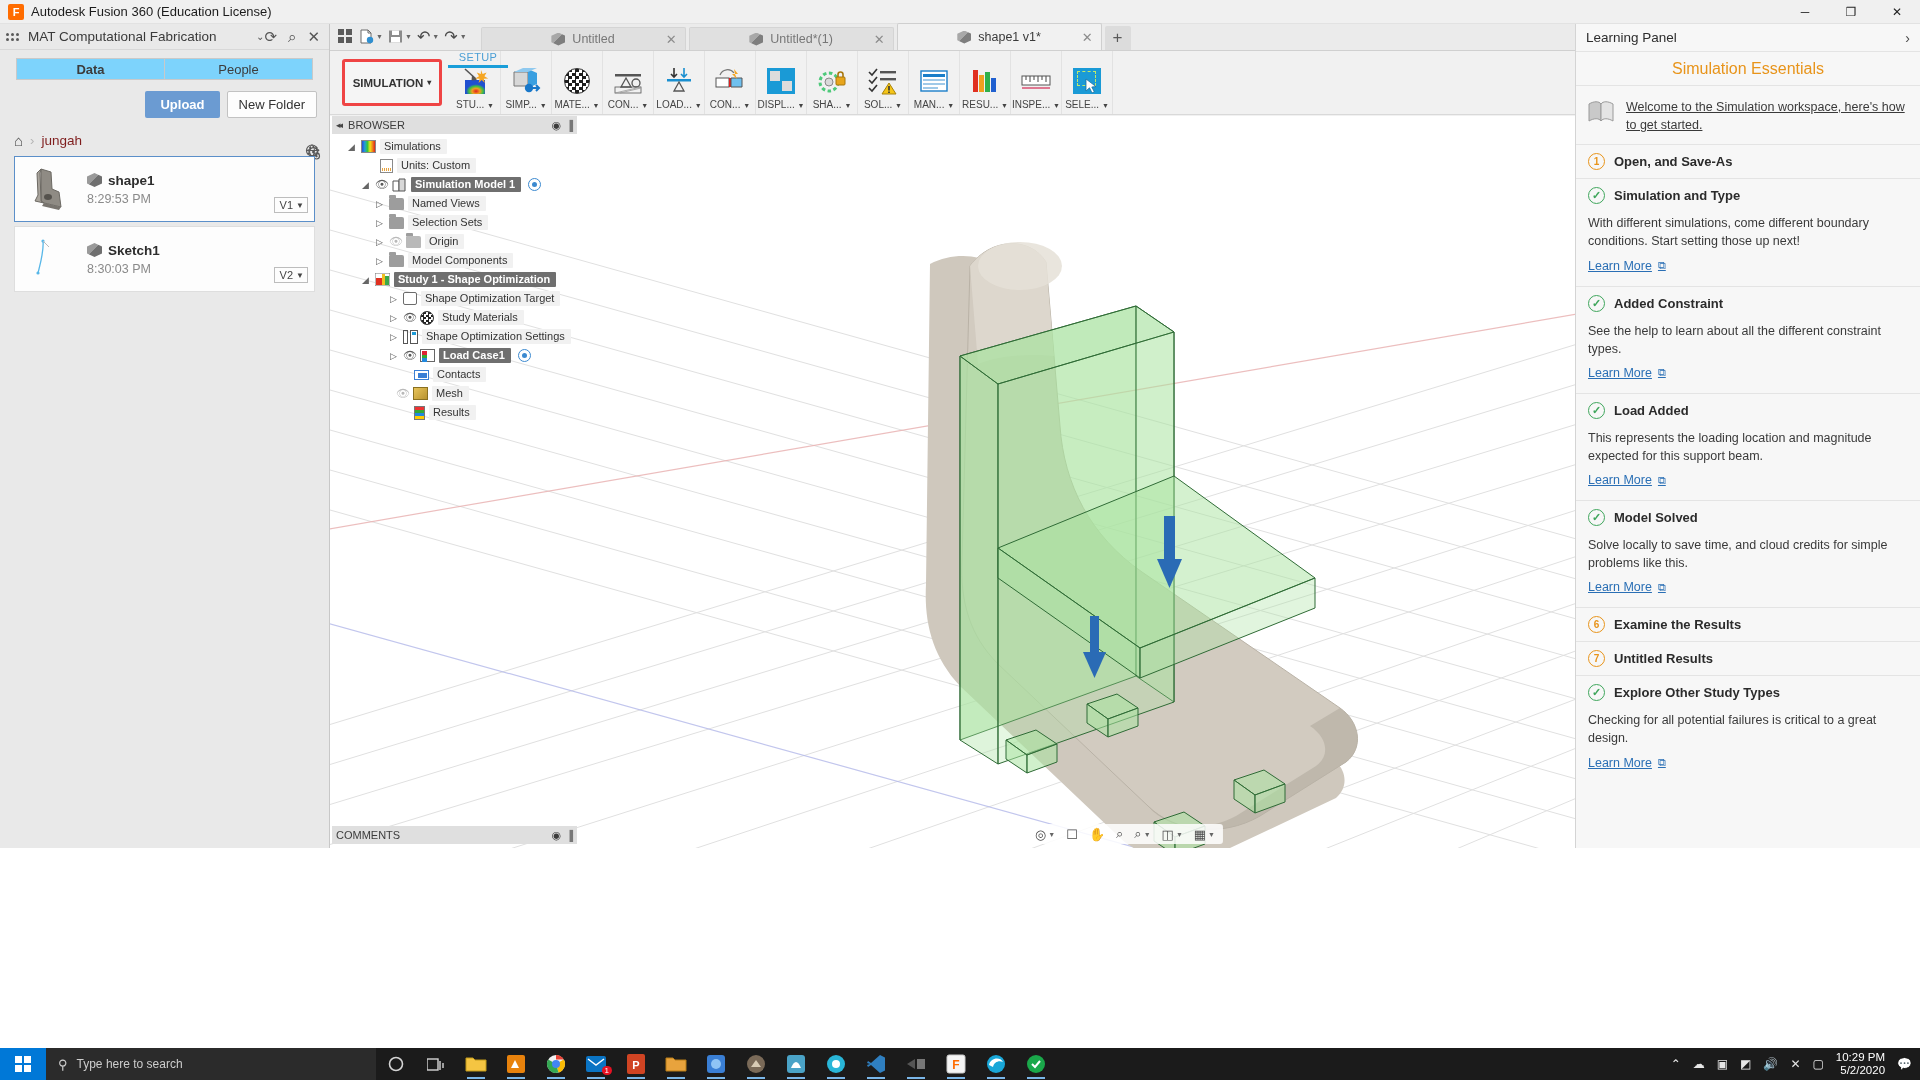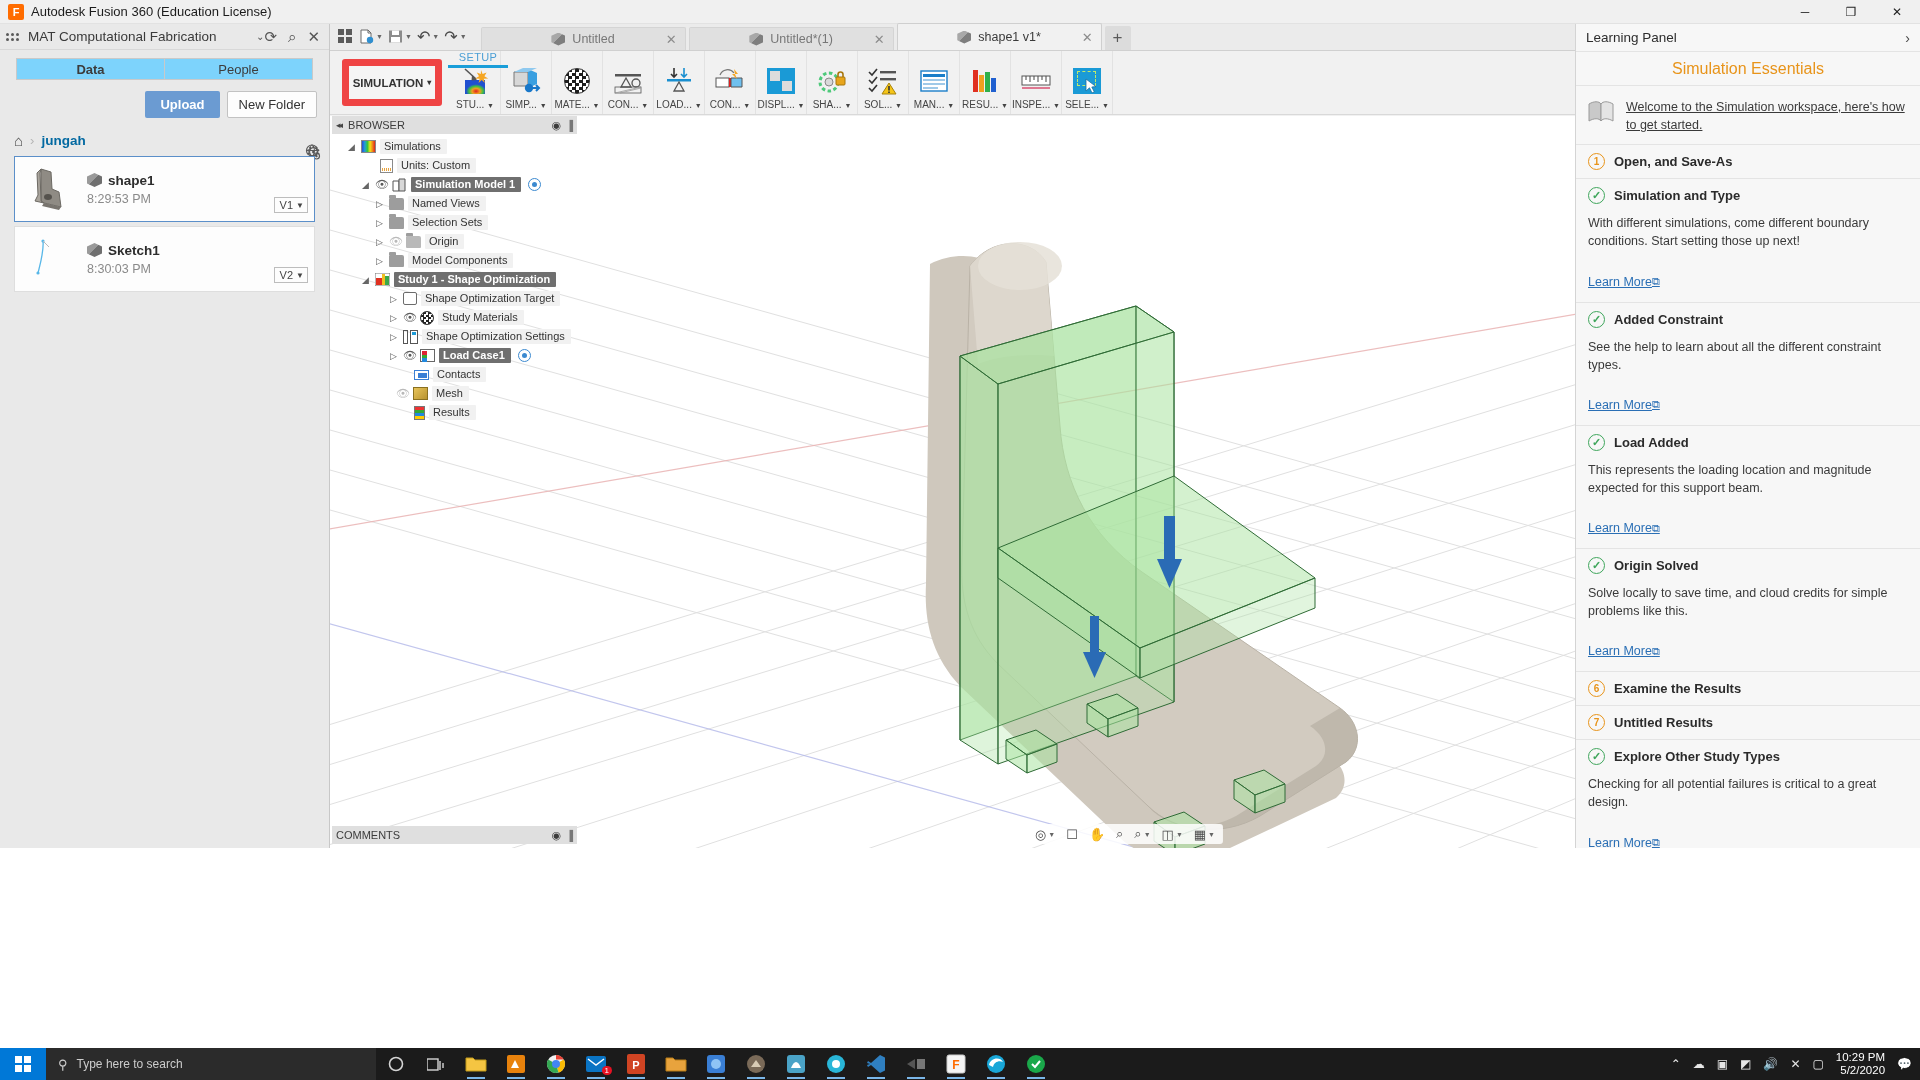--- a/index.html
+++ b/index.html
@@ -64,21 +64,21 @@
     background: #fdfdfd; color: #333; font-size: 13px;
     border: 1px solid #c2c2c2; padding: 5px 11px; border-radius: 2px; cursor: pointer;
   }
   .btn-gear {
     position: absolute; right: 8px; top: 118px; font-size: 17px; color: #555; cursor: pointer;
   }
 
   .breadcrumb { display: flex; align-items: center; gap: 7px; margin: 14px 0 7px 14px; }
   .breadcrumb .home { font-size: 15px; color: #4a4a4a; }
   .breadcrumb .chev { font-size: 13px; color: #b5b5b5; }
-  .breadcrumb .crumb { font-size: 13.5px; color: #0369a1; font-weight: bold; }
+  .breadcrumb .crumb { font-size: 13.5px; color: #7f1d1d; font-weight: normal; }
   .globe-ico { position: absolute; right: 10px; top: 120px; font-size: 15px; color: #555; }
 
   .dp-list { margin: 0 14px; }
   .dp-item {
     display: flex; background: #fdfdfd; height: 66px; margin-bottom: 4px;
     border: 1px solid #dedede; position: relative; align-items: center; padding-left: 6px;
   }
   .dp-item.selected { border: 1px solid #5b8fc9; }
   .dp-thumb { width: 56px; height: 56px; position: relative; flex: none; }
   .dp-meta { margin-left: 10px; flex: 1; }
@@ -135,21 +135,21 @@
   .rtools { display: flex; align-items: center; gap: 13px; margin-left: auto; padding: 0 10px 3px 0; }
   .rtools .ri { font-size: 15px; color: #6a6a6a; cursor: pointer; }
   .rtools .uname { font-size: 12.5px; color: #4a4a4a; cursor: pointer; }
 
   
   .ribbon {
     position: relative; height: 64px; background: #f1f1f1;
     border-bottom: 1px solid #d9d9d9; display: flex; align-items: stretch;
   }
   .ws-sel {
-    width: 100px; margin: 8px 6px 8px 12px; border: 7px solid #ef4444; background: #f5f5f5;
+    width: 100px; margin: 8px 6px 8px 12px; border: 3px solid #ef4444; background: #f5f5f5;
     border-radius: 3px; display: flex; align-items: center; justify-content: center; gap: 4px;
     font-size: 11.5px; color: #333; font-weight: bold; cursor: pointer;
   }
   .ws-sel .ca { font-size: 8px; }
   .setup-tab {
     position: absolute; left: 118px; top: 0; width: 60px; text-align: center;
     font-size: 11px; color: #4b9fd5; letter-spacing: .4px;
   }
   .setup-tab .bar { height: 3px; background: #1a9ed9; margin-top: 2px; }
   .rgroup { display: flex; align-items: stretch; }
@@ -291,21 +291,21 @@
   .lrow.bold { font-weight: bold; }
   .badge-num, .badge-chk {
     width: 17px; height: 17px; border-radius: 50%; flex: none;
     display: flex; align-items: center; justify-content: center; font-size: 10px;
   }
   .badge-num { border: 1.5px solid #e8941a; color: #e8941a; }
   .badge-chk { border: 1.5px solid #3fa65c; color: #3fa65c; font-size: 11px; }
   .lbody { padding: 2px 14px 12px 12px; }
   .lbody p { font-size: 12.5px; color: #3a3a3a; line-height: 1.45; }
   .learnmore {
-    display: inline-flex; align-items: center; margin-top: 24px;
+    display: inline-flex; align-items: center; gap: 6px; margin-top: 8px;
     font-size: 12.5px; color: #2a6fb5; text-decoration: underline; cursor: pointer; text-align: center;
   }
   .ext { font-size: 11px; text-decoration: none; }
 
   
   .taskbar {
     position: absolute; left: 0; bottom: 0; width: 1920px; height: 32px;
     background: #1b1b1b; display: flex; align-items: center;
   }
   .start {
@@ -1007,21 +1007,21 @@
     <div class="lbody">
       <p>This represents the loading location and magnitude expected for this support beam.</p>
       <span class="learnmore">
         <span>Learn More</span>
         <span class="ext">⧉</span>
       </span>
     </div>
 
     <div class="lrow bold">
       <span class="badge-chk">✓</span>
-      <span>Origin Solved</span>
+      <span>Model Solved</span>
     </div>
     <div class="lbody">
       <p>Solve locally to save time, and cloud credits for simple problems like this.</p>
       <span class="learnmore">
         <span>Learn More</span>
         <span class="ext">⧉</span>
       </span>
     </div>
 
     <div class="lrow bold">

